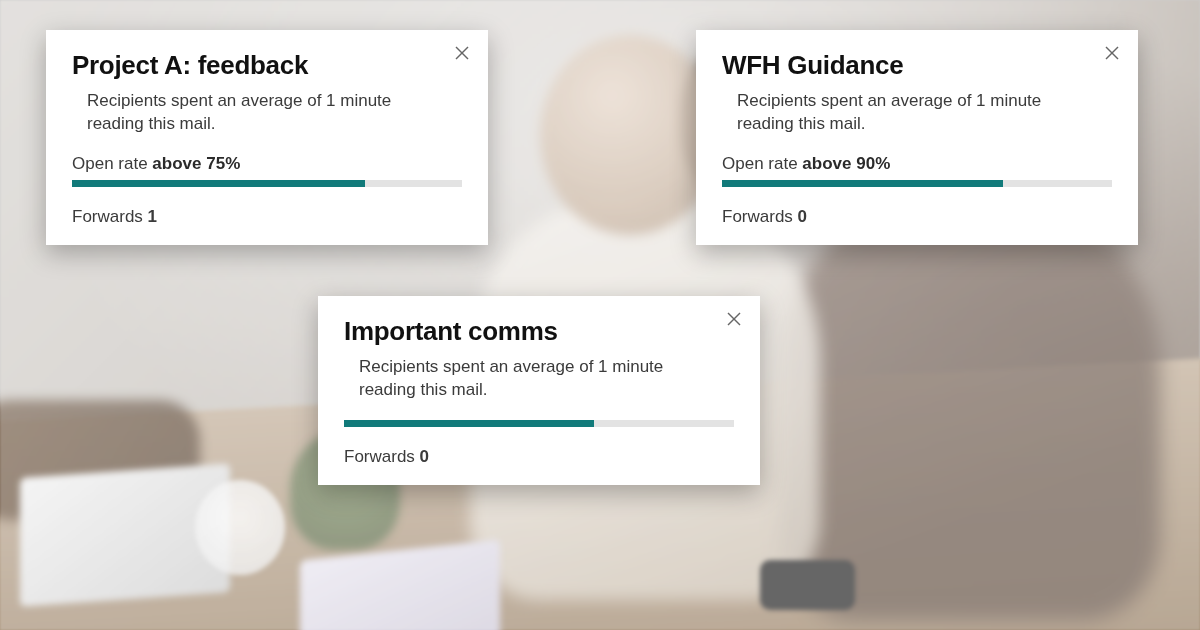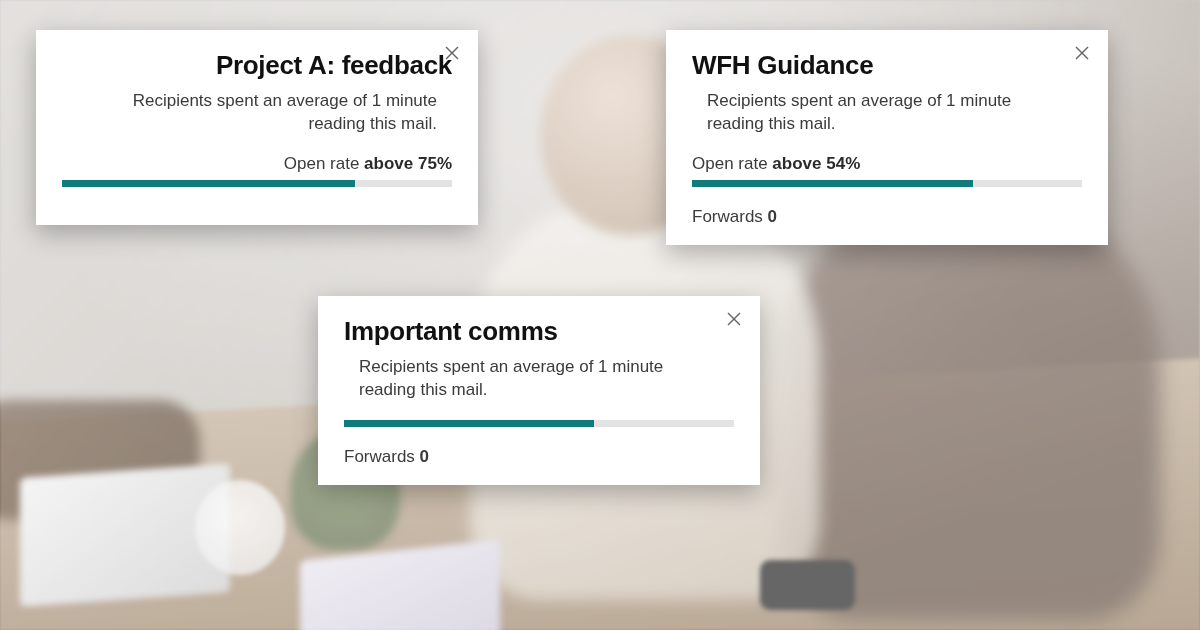--- a/index.html
+++ b/index.html
@@ -99,22 +99,22 @@
   .card .bar .fill {
     position:absolute; left:0; top:0; bottom:0;
     background: #117a7a; 
   }
   .card .fwd {
     font-size: 17px;
     color: #3b3b3b;
   }
   .card .fwd .bold { font-weight: 700; }
 
-  #card-0 { left: 36px;  top: 30px; text-align: right; }
-  #card-1 { left: 666px; top: 30px; }
+  #card-0 { left: 46px;  top: 30px; }
+  #card-1 { left: 696px; top: 30px; }
   #card-2 { left: 318px; top: 296px; }
 </style>
 </head>
 <body>
 
 <div class="bg">
   <div class="table"></div>
   <div class="shape body2"></div>
   <div class="shape body1"></div>
   <div class="shape head2"></div>
@@ -142,39 +142,44 @@
   <div class="rate-line">
     <span>Open rate</span>
     <span> </span>
     <span class="bold">above</span>
     <span> </span>
     <span class="bold">75%</span>
   </div>
   <div class="bar">
     <div class="fill" style="width:75%;background:#117a7a;"></div>
   </div>
+  <div class="fwd">
+    <span>Forwards</span>
+    <span> </span>
+    <span class="bold">1</span>
+  </div>
 </div>
 
 <div class="card" id="card-1">
   <button class="close">
     <span>
       <svg viewBox="0 0 16 16">
           <line x1="2" y1="2" x2="14" y2="14"></line>
           <line x1="14" y1="2" x2="2" y2="14"></line>
         </svg>
     </span>
   </button>
   <h2 class="title">WFH Guidance</h2>
   <div class="desc">Recipients spent an average of 1 minute reading this mail.</div>
   <div class="rate-line">
     <span>Open rate</span>
     <span> </span>
     <span class="bold">above</span>
     <span> </span>
-    <span class="bold">54%</span>
+    <span class="bold">90%</span>
   </div>
   <div class="bar">
     <div class="fill" style="width:72%;background:#117a7a;"></div>
   </div>
   <div class="fwd">
     <span>Forwards</span>
     <span> </span>
     <span class="bold">0</span>
   </div>
 </div>

